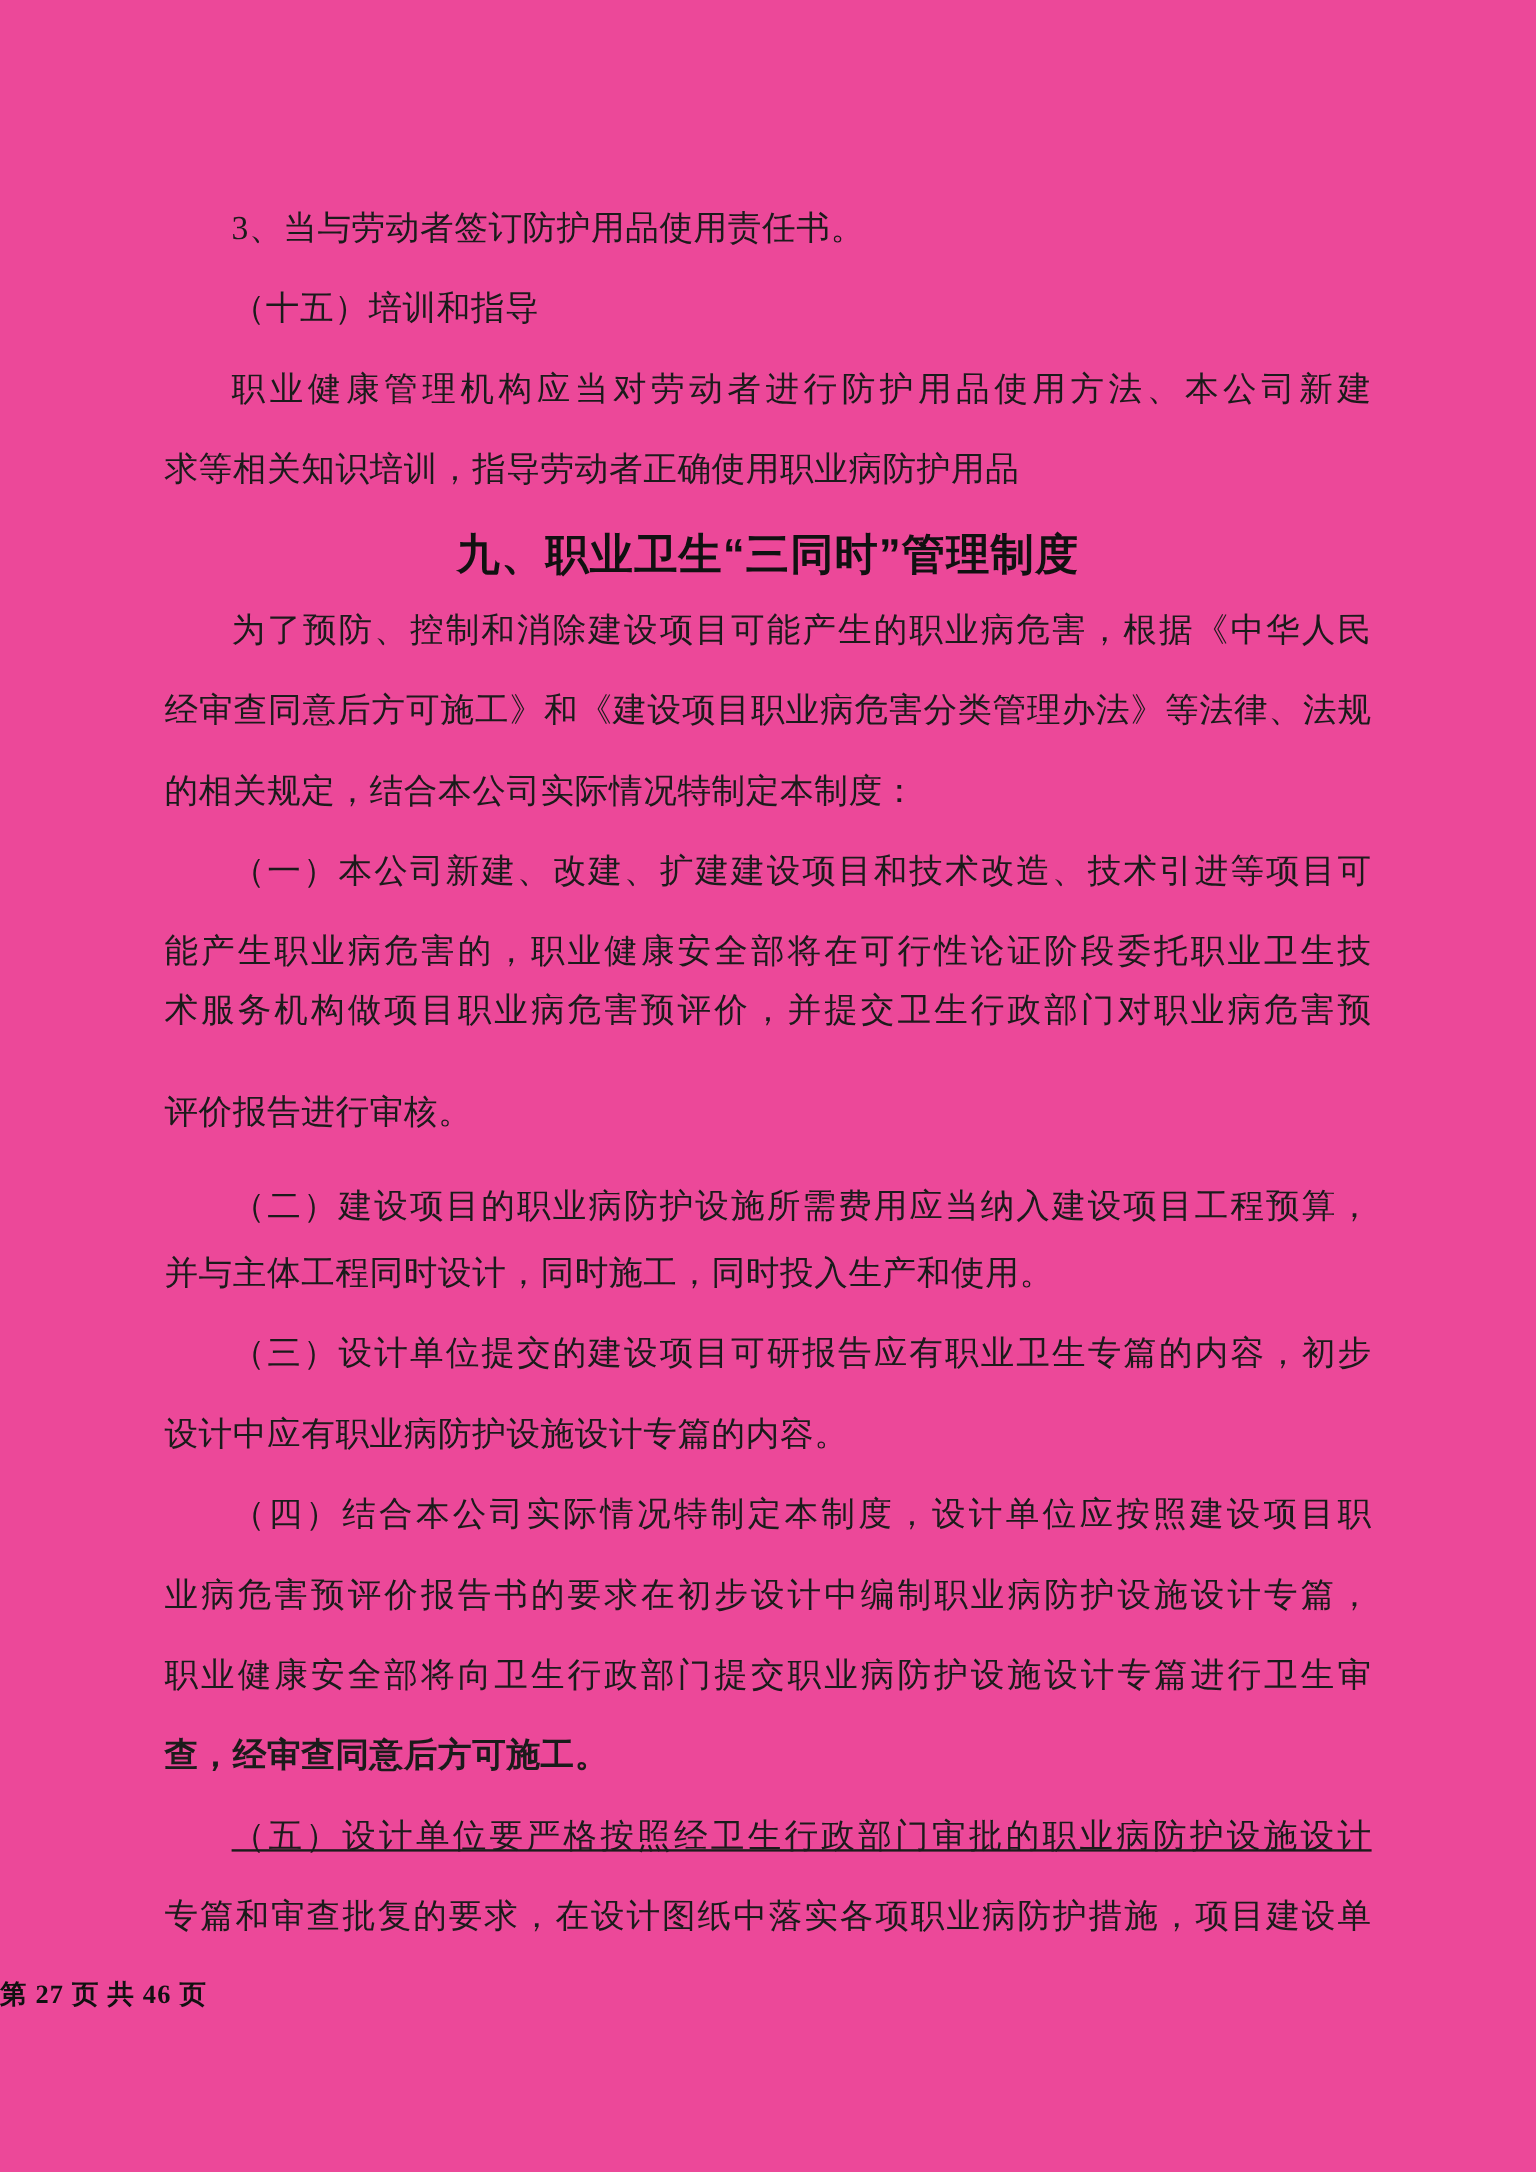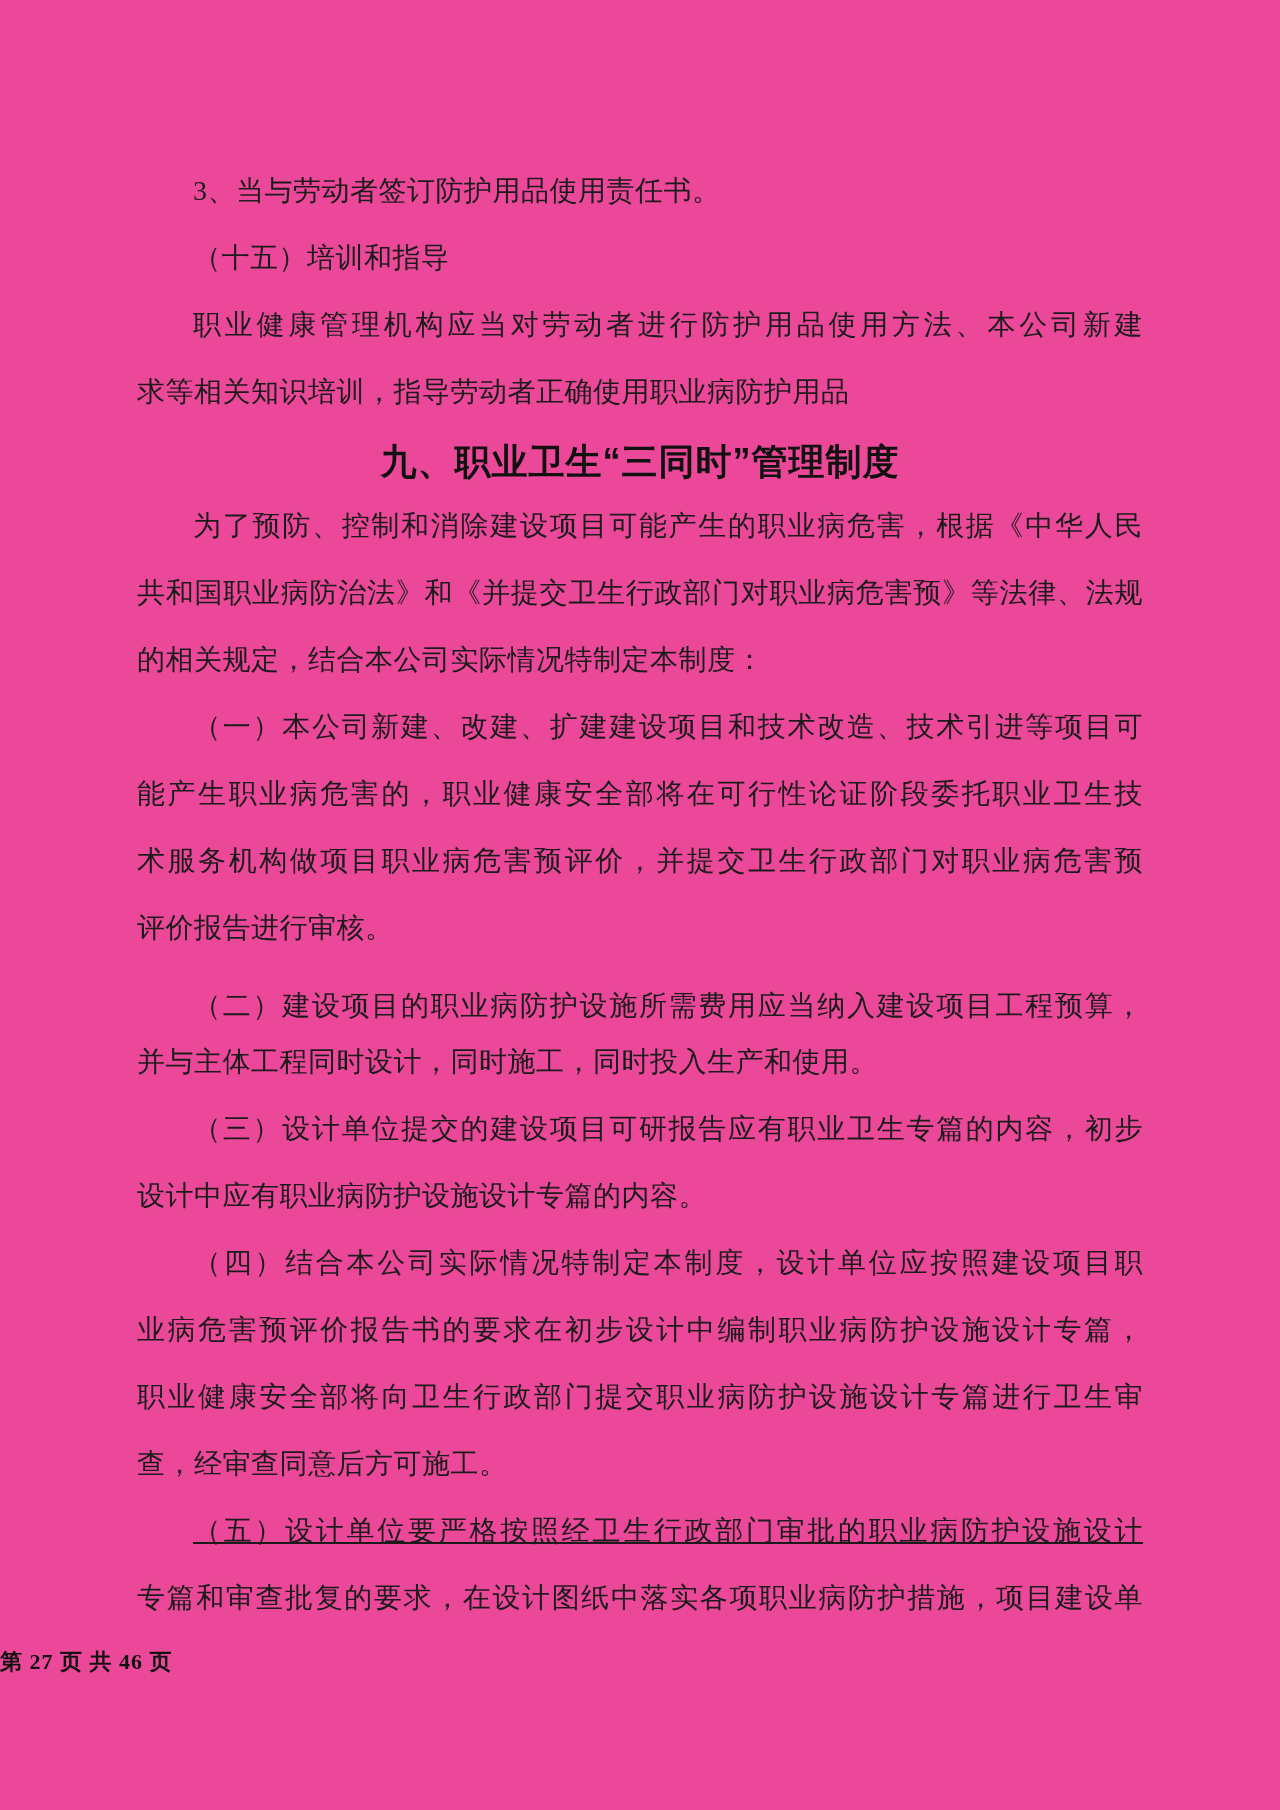--- a/index.html
+++ b/index.html
@@ -67,31 +67,31 @@
 <body>
 
 <div class="page">
   <div>
       <div class="block body-line indent plain" style="top: 173px;">3、当与劳动者签订防护用品使用责任书。</div>
       <div class="block body-line indent plain" style="top: 240px;">（十五）培训和指导</div>
       <div class="block body-line indent justify" style="top: 307px;">职业健康管理机构应当对劳动者进行防护用品使用方法、本公司新建</div>
       <div class="block body-line plain" style="top: 374px;">求等相关知识培训，指导劳动者正确使用职业病防护用品</div>
       <div class="block heading-line" style="top: 441px;">九、职业卫生“三同时”管理制度</div>
       <div class="block body-line indent justify" style="top: 508px;">为了预防、控制和消除建设项目可能产生的职业病危害，根据《中华人民</div>
-      <div class="block body-line justify" style="top: 575px;">共和国职业病防治法》和《并提交卫生行政部门对职业病危害预》等法律、法规</div>
+      <div class="block body-line justify" style="top: 575px;">经审查同意后方可施工》和《建设项目职业病危害分类管理办法》等法律、法规</div>
       <div class="block body-line plain" style="top: 642px;">的相关规定，结合本公司实际情况特制定本制度：</div>
       <div class="block body-line indent justify" style="top: 709px;">（一）本公司新建、改建、扩建建设项目和技术改造、技术引进等项目可</div>
       <div class="block body-line justify" style="top: 776px;">能产生职业病危害的，职业健康安全部将在可行性论证阶段委托职业卫生技</div>
-      <div class="block body-line justify" style="top: 843px;">术服务机构做项目职业病危害预评价，并提交卫生行政部门对职业病危害预</div>
+      <div class="block body-line justify" style="top: 825px;">术服务机构做项目职业病危害预评价，并提交卫生行政部门对职业病危害预</div>
       <div class="block body-line plain" style="top: 910px;">评价报告进行审核。</div>
       <div class="block body-line indent justify" style="top: 977px; margin-top: 11px;">（二）建设项目的职业病防护设施所需费用应当纳入建设项目工程预算，</div>
       <div class="block body-line plain" style="top: 1044px;">并与主体工程同时设计，同时施工，同时投入生产和使用。</div>
       <div class="block body-line indent justify" style="top: 1111px;">（三）设计单位提交的建设项目可研报告应有职业卫生专篇的内容，初步</div>
       <div class="block body-line plain" style="top: 1178px;">设计中应有职业病防护设施设计专篇的内容。</div>
       <div class="block body-line indent justify" style="top: 1245px;">（四）结合本公司实际情况特制定本制度，设计单位应按照建设项目职</div>
       <div class="block body-line justify" style="top: 1312px;">业病危害预评价报告书的要求在初步设计中编制职业病防护设施设计专篇，</div>
       <div class="block body-line justify" style="top: 1379px;">职业健康安全部将向卫生行政部门提交职业病防护设施设计专篇进行卫生审</div>
-      <div class="block body-line plain" style="top: 1446px;">查，经审查同意后方可施工。</div>
+      <div class="block body-line plain" style="top: 1446px; font-weight: bold;">查，经审查同意后方可施工。</div>
       <div class="block body-line indent justify" style="top: 1513px; text-decoration: underline;">（五）设计单位要严格按照经卫生行政部门审批的职业病防护设施设计</div>
       <div class="block body-line justify" style="top: 1580px;">专篇和审查批复的要求，在设计图纸中落实各项职业病防护措施，项目建设单</div>
     </div>
   <div class="page-footer">第 27 页 共 46 页</div>
 </div>
 
 </body></html>

